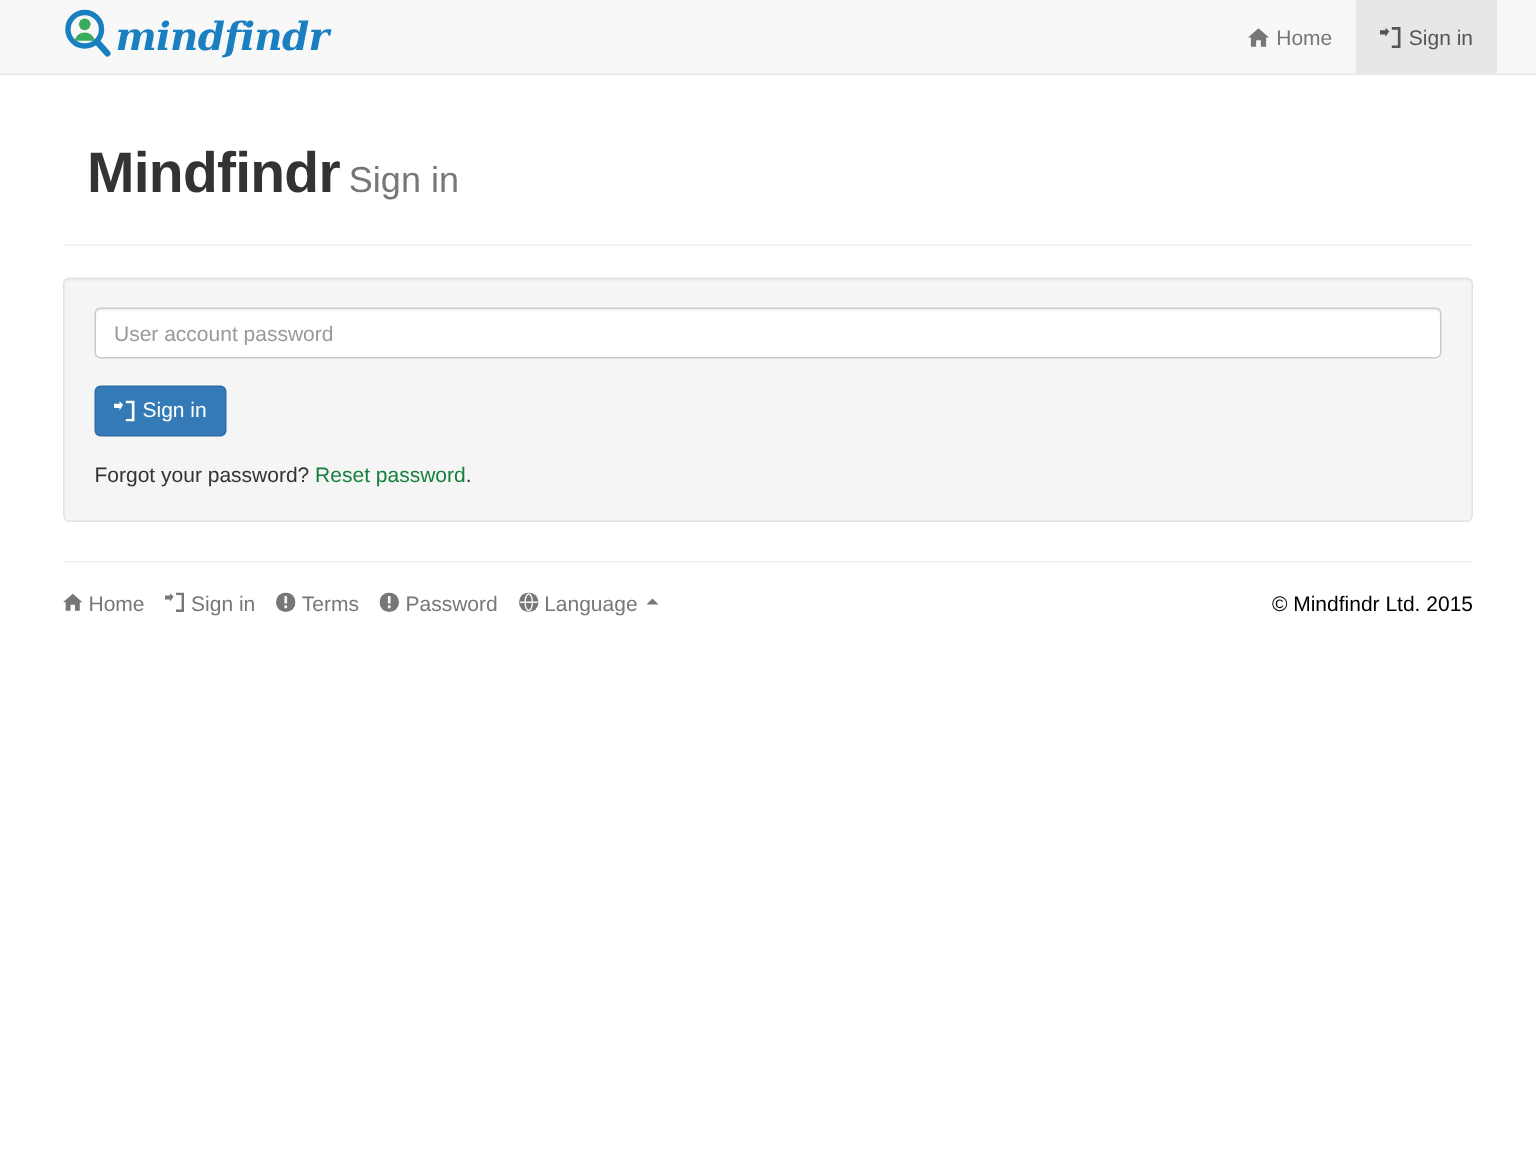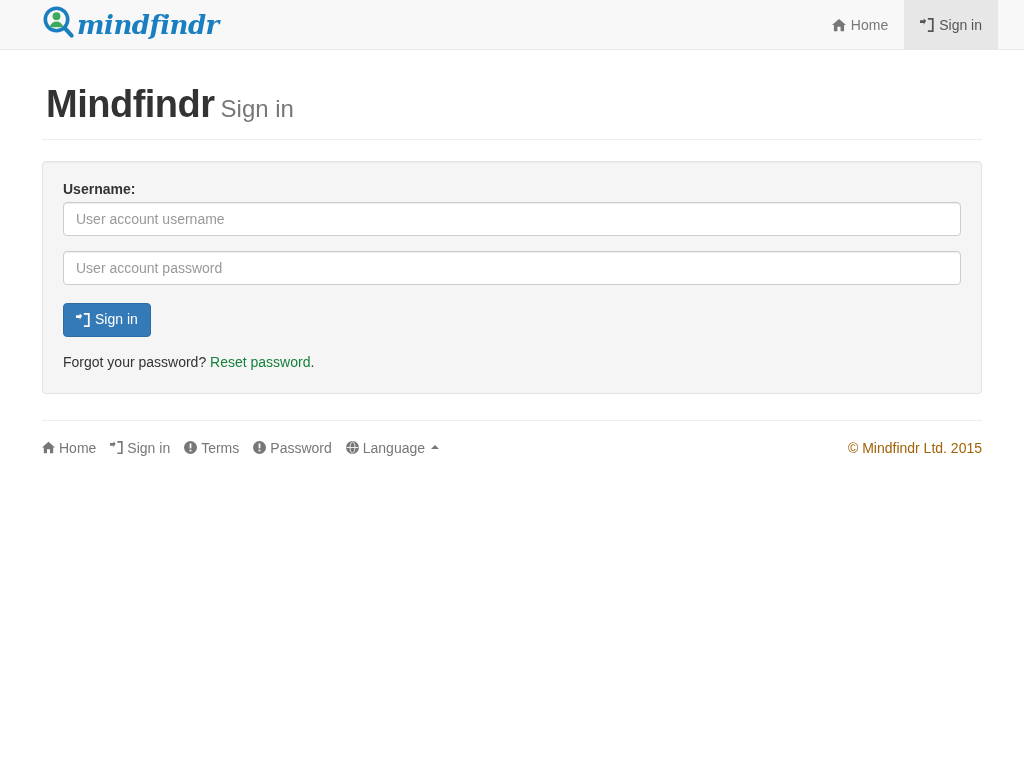--- a/index.html
+++ b/index.html
@@ -68,21 +68,21 @@
     padding: 0;
   }
 
   .page-header {
     padding-top: 30px;
     padding-bottom: 9px;
     margin: 0 0 21px 0;
     border-bottom: 1px solid #eeeeee;
   }
   .page-header h1 {
-    margin: 4px;
+    margin: 16px;
     font-size: 38px;
     font-weight: bold;
     color: #333333;
     line-height: 1.1;
     letter-spacing: -0.5px;
   }
   .page-header h1 small {
     font-size: 24px;
     font-weight: normal;
     color: #777777;
@@ -181,21 +181,21 @@
   .footer-link .gi { fill: currentColor; display:block; }
   .caret-up {
     display: inline-block;
     width: 0; height: 0;
     border-left: 4px solid transparent;
     border-right: 4px solid transparent;
     border-bottom: 4px solid #777777;
     margin-left: 2px;
     margin-bottom: 2px;
   }
-  .copyright { color: #a16207; font-size: 14px; }
+  .copyright { color: #000000; font-size: 14px; }
 </style>
 </head>
 <body>
 
 <div class="navbar">
 
   <a class="navbar-brand">
     <span class="logo-mark">
       <svg width="34" height="34" viewBox="0 0 34 34" aria-hidden="true">
         <circle cx="14.5" cy="13.5" r="11.2" fill="none" stroke="#1a7fc1" stroke-width="3.6"></circle>
@@ -230,24 +230,20 @@
 <div class="container">
 
   <div class="page-header">
     <h1>
       <span>Mindfindr</span><small>Sign in</small>
     </h1>
   </div>
 
   <div class="well">
 
-    <div class="form-group">
-      <label class="control-label">Username:</label>
-      <input class="form-control" type="text" placeholder="User account username" style="">
-    </div>
 
     <div class="form-group">
       <input class="form-control" type="password" placeholder="User account password" style="">
     </div>
 
     <button class="btn-primary">
       <span class="gi">
         <svg class="gi" width="14" height="14" viewBox="0 0 16 16">
             <path d="M7 3.2 4.2 0.6v1.9H0v3.2h4.2V7.6zM9 0v2h4.6v12H9v2h6.6V0z"></path>
           </svg>

